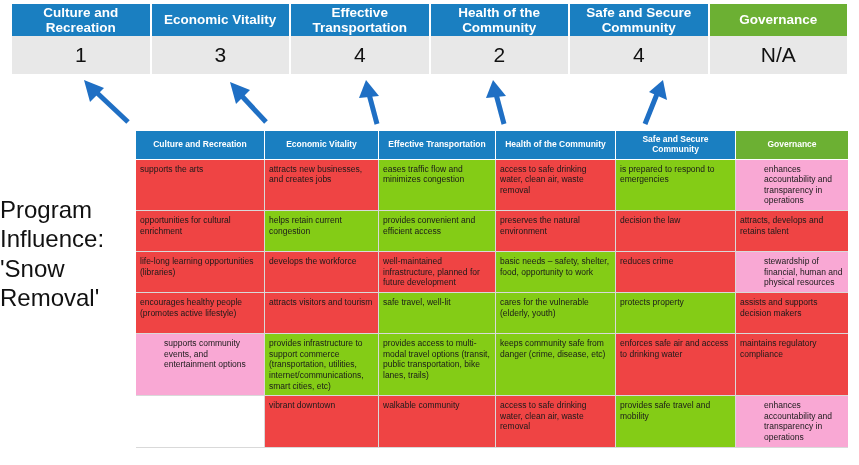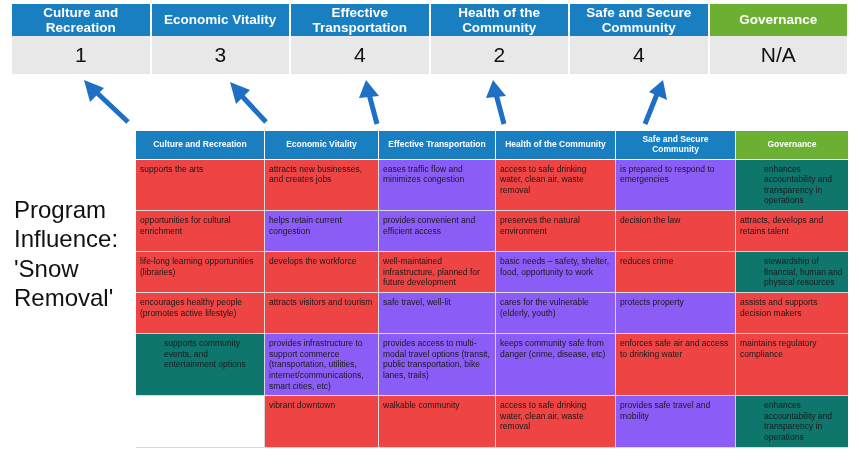--- a/index.html
+++ b/index.html
@@ -67,21 +67,21 @@
   .score-cell:last-child { border-right: none; text-align: right; }
 
   
   .arrow-svg {
     position: absolute;
   }
 
   
   #program-label {
     position: absolute;
-    left: 14px;
+    left: 0;
     top: 195px;
     width: 120px;
     font-size: 24px;
     color: #111111;
     line-height: 1.22;
   }
 
   
   #matrix {
     position: absolute;
@@ -107,22 +107,22 @@
     background: #ef4444;
     font-size: 8.5px;
     color: #1a1a1a;
     vertical-align: top;
     padding: 4px 4px;
     line-height: 1.25;
     border-right: 1px solid #d9d9d9;
     border-bottom: 1px solid #d9d9d9;
     height: 32px;
   }
-  #matrix td.hl { background: #8b5cf6; }
-  #matrix td.shade { background: #0f766e; padding-left: 28px; }
+  #matrix td.hl { background: #84cc16; }
+  #matrix td.shade { background: #f9a8d4; padding-left: 28px; }
   #matrix td.empty { background: #ffffff; border-right: 1px solid #d9d9d9; }
   #matrix td:last-child { border-right: none; }
 </style>
 </head>
 <body>
 
 <div id="top-header">
   <div class="top-header-cell">Culture and Recreation</div>
   <div class="top-header-cell">Economic Vitality</div>
   <div class="top-header-cell">Effective Transportation</div>

